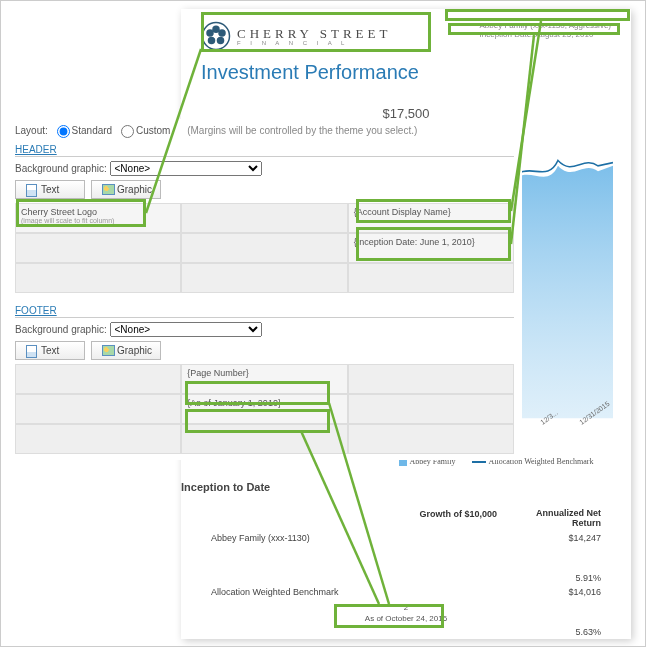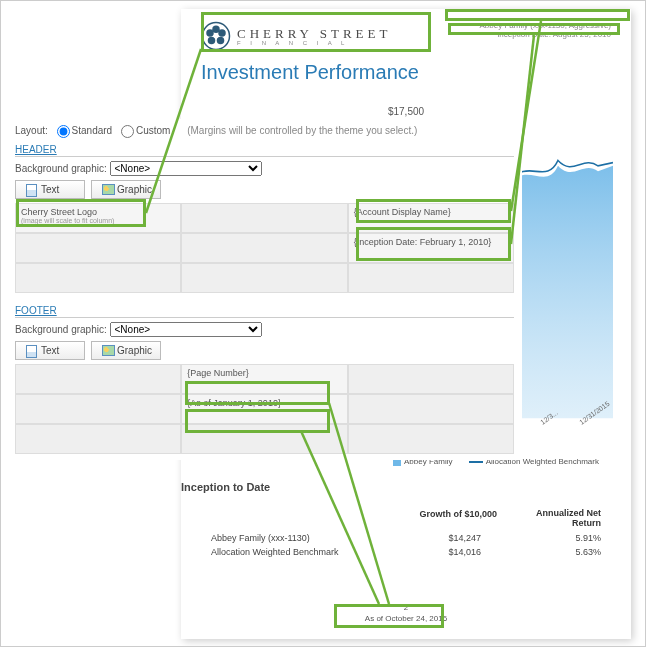--- a/index.html
+++ b/index.html
@@ -5,41 +5,41 @@
   * { box-sizing: border-box; margin: 0; padding: 0; }
   body { font-family: "Segoe UI", Arial, sans-serif; font-size: 11px; color: #444; background: #fff; width: 646px; height: 647px; position: relative; overflow: hidden; border: 1px solid #ccc; }
   
   
   .report-page { position: absolute; left: 180px; top: 8px; width: 450px; height: 630px; background: #fff; box-shadow: 2px 2px 8px rgba(0,0,0,0.2); padding: 12px 20px; }
   .report-header { display: flex; justify-content: space-between; align-items: flex-start; }
   .logo-block { display: flex; align-items: center; gap: 6px; }
   .logo-svg { width: 30px; height: 30px; }
   .logo-text { font-family: Georgia, serif; letter-spacing: 4px; font-size: 13px; color: #4a4a4a; line-height: 1; }
   .logo-sub { font-size: 6px; letter-spacing: 4px; color: #888; }
-  .report-meta { text-align: right; font-size: 8px; color: #888; }
+  .report-meta { font-size: 8px; color: #888; }
   .report-title { color: #2a7bb5; font-size: 20px; font-weight: 400; margin-top: 10px; }
-  .amount { text-align: center; font-size: 10px; color: #555; margin-top: 22px; }
+  .amount { text-align: center; font-size: 13px; color: #555; margin-top: 22px; }
   
   .chart-area { position: absolute; top: 130px; right: 18px; width: 190px; height: 290px; }
   .chart-svg { width: 100%; height: 100%; }
   .x-ticks { position: absolute; bottom: 2px; left: 0; right: 0; display: flex; justify-content: space-between; font-size: 7px; color: #666; transform-origin: left; }
   .x-ticks span { transform: rotate(-35deg); transform-origin: left top; display: inline-block; white-space: nowrap; }
   
-  .legend { position: absolute; top: 448px; left: 200px; right: 20px; text-align: center; font-size: 8px; color: #555; }
+  .legend { position: absolute; top: 448px; left: 200px; right: 20px; text-align: center; font-size: 8px; color: #555; font-family: Liberation Serif, serif; }
   .legend .sq { display: inline-block; width: 8px; height: 8px; background: #6fb8e8; vertical-align: middle; margin-right: 3px; }
   .legend .ln { display: inline-block; width: 14px; height: 2px; background: #1d6fa5; vertical-align: middle; margin: 0 3px 0 14px; }
   
   .section-title { position: absolute; top: 472px; left: 0; right: 0; text-align: left; font-weight: bold; font-size: 11px; }
   
   .data-table { position: absolute; top: 500px; left: 30px; right: 30px; font-size: 9px; }
   .data-table .hdrs { display: flex; justify-content: flex-end; gap: 14px; color: #333; font-weight: bold; text-align: right; }
   .data-table .hdrs > div { width: 90px; }
   .data-table .row { display: flex; justify-content: space-between; margin-top: 4px; }
   .data-table .row .label { flex: 1; }
-  .data-table .row .vals { display: flex; gap: 30px; }
+  .data-table .row .vals { display: flex; gap: 30px; flex-direction: column; }
   .data-table .row .vals > div { width: 90px; text-align: right; }
   
   .report-footer { position: absolute; bottom: 16px; left: 0; right: 0; text-align: center; font-size: 8px; color: #555; }
   .report-footer .pg { margin-bottom: 2px; }
   
   
   .config-panel { position: absolute; left: 6px; top: 118px; width: 515px; background: #fff; padding: 6px 8px; font-size: 10px; }
   .layout-row { margin-bottom: 6px; color: #555; }
   .layout-row input[type=radio] { vertical-align: middle; margin: 0 2px 0 6px; }
   .layout-row .hint { margin-left: 14px; color: #888; }
@@ -175,21 +175,21 @@
       <div>Cherry Street Logo</div>
       <div class="sub">(image will scale to fit column)</div>
     </div>
     <div class="cell"></div>
     <div class="cell has">
         <div>{Account Display Name}</div>
       </div>
     <div class="cell"></div>
     <div class="cell"></div>
     <div class="cell has" style="white-space:normal;">
-        <div>{Inception Date: February 1, 2010}</div>
+        <div>{Inception Date: June 1, 2010}</div>
       </div>
     <div class="cell"></div>
     <div class="cell"></div>
     <div class="cell"></div>
   </div>
 
   <div style="height:12px"></div>
 
   <div class="sect-label">FOOTER</div>
   <div class="bg-row">

